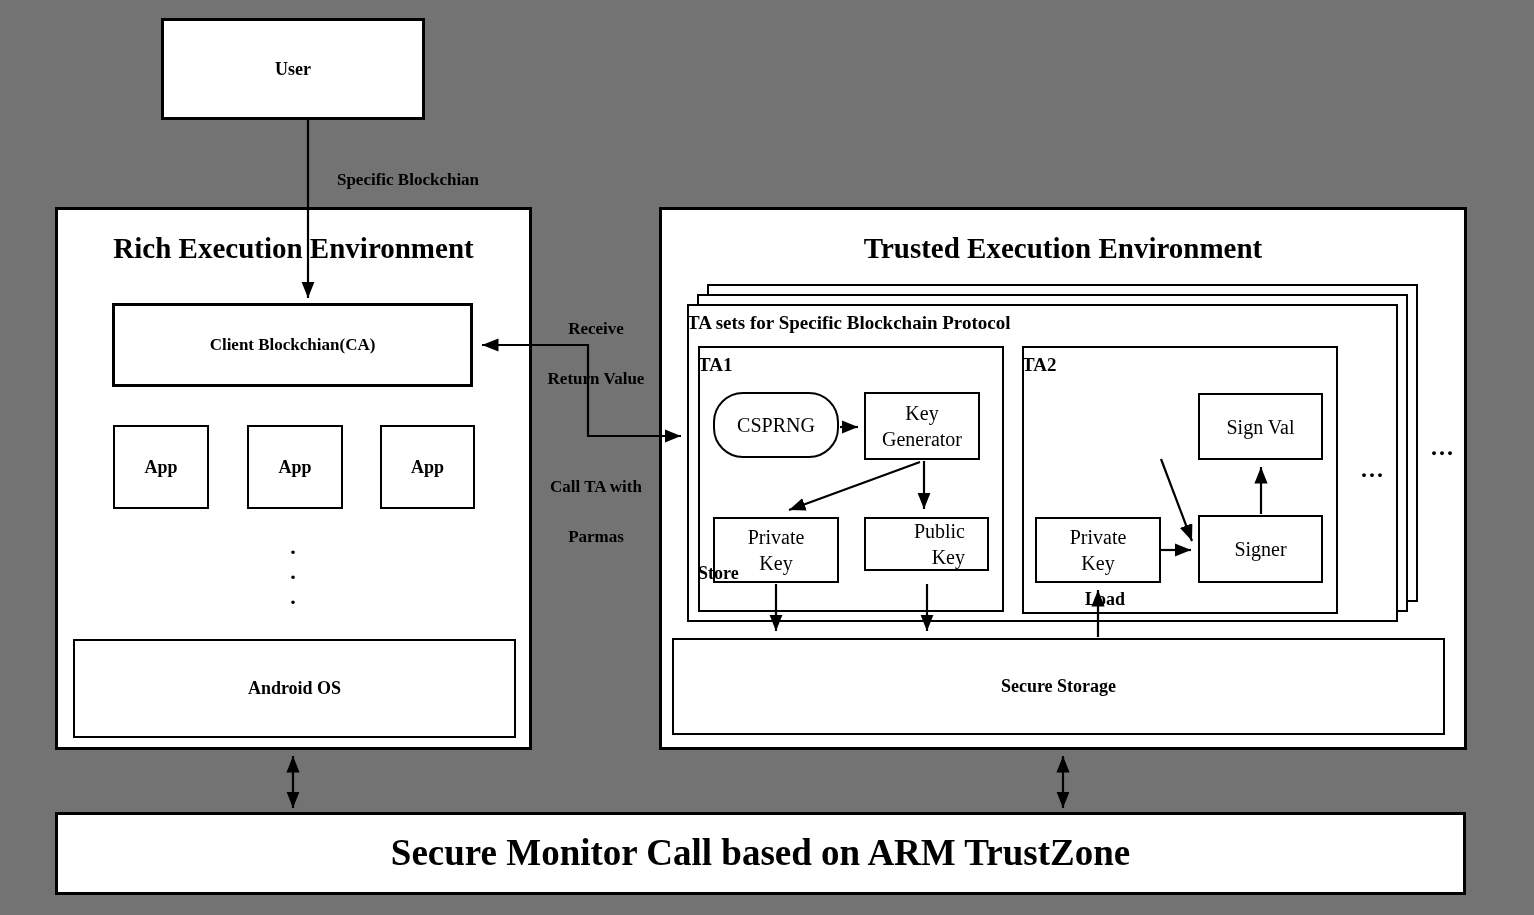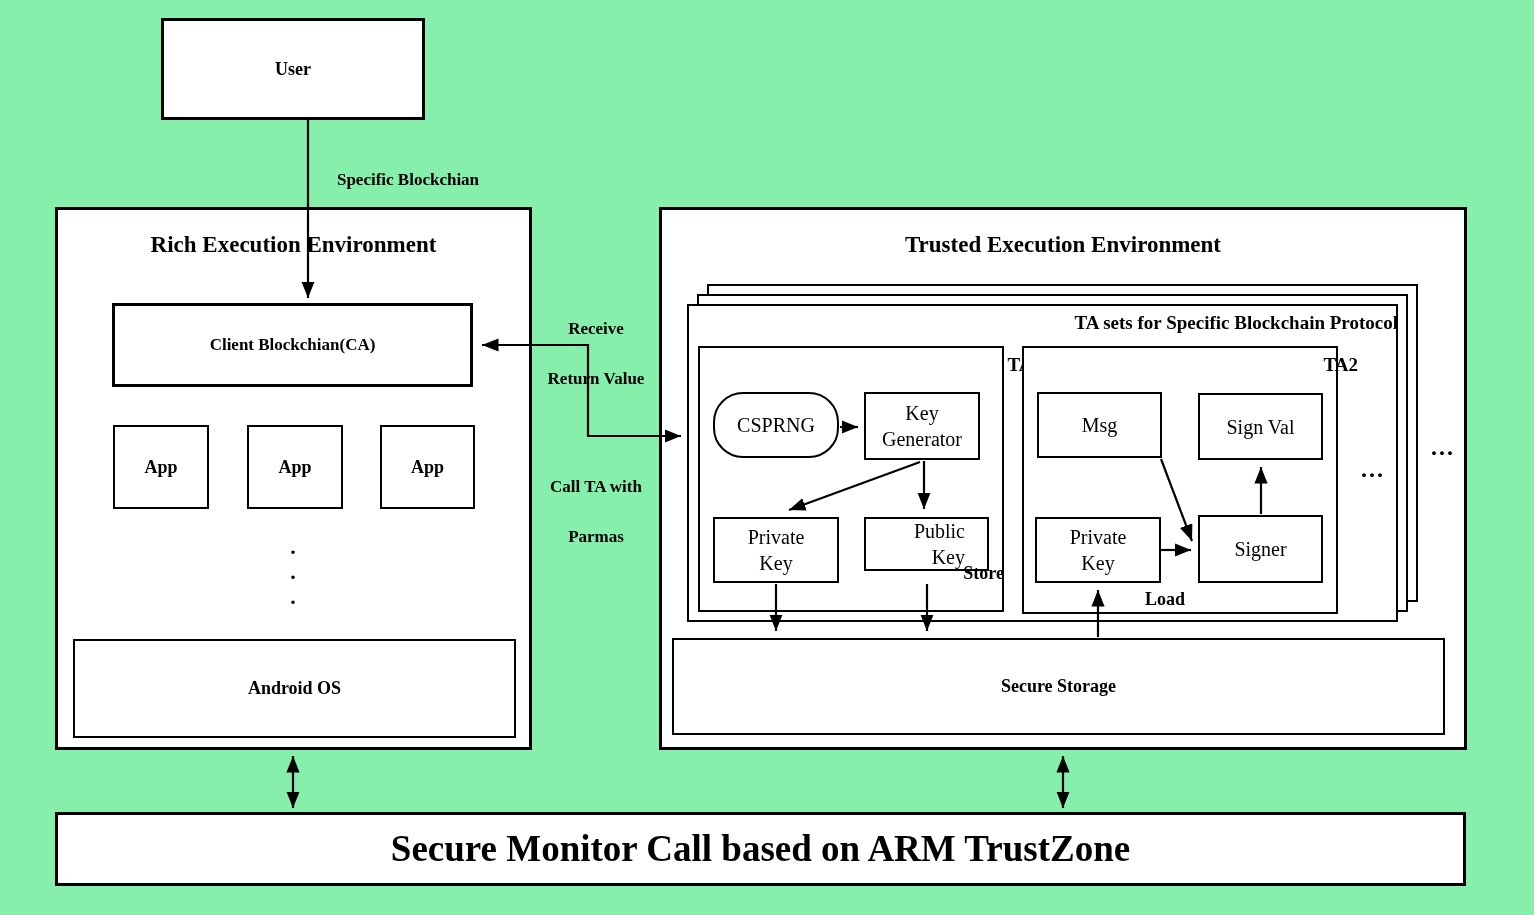--- a/index.html
+++ b/index.html
@@ -1,39 +1,39 @@
 <!DOCTYPE html>
 <html><head>
 <meta charset="utf-8">
 <style>
   html,body { margin:0; padding:0; background:#fff; }
   #canvas {
-    position:relative; width:1534px; height:915px; background:#86efac;
+    position:relative; width:1534px; height:915px; background:#737373;
     font-family:"Liberation Serif","DejaVu Serif",serif; color:#000;
     overflow:hidden;
   }
   .box {
     position:absolute; box-sizing:border-box; border:2.5px solid #000;
     background:#fff; display:flex; align-items:center; justify-content:center;
     text-align:center; line-height:1.25;
   }
   .b3 { border-width:3px; }
   .bold { font-weight:700; }
   .f17 { font-size:17px; }
   .f18 { font-size:18px; }
   .f20 { font-size:20px; font-weight:400; line-height:26px; }
   .pad { padding:0 22px; }
   .label {
     position:absolute; text-align:center; font-weight:700; color:#000;
     font-size:17px; line-height:25px; white-space:pre-line;
   }
   .env-title {
-    position:absolute; text-align:center; font-weight:700; font-size:23px;
+    position:absolute; text-align:center; font-weight:700; font-size:29px;
   }
-  .sub-title { position:absolute; text-align:right; font-weight:700; font-size:19px; }
+  .sub-title { position:absolute; text-align:left; font-weight:700; font-size:19px; }
   .ellipsis { position:absolute; font-weight:700; font-size:24px; letter-spacing:2px; }
   .vdots {
     position:absolute; display:flex; flex-direction:column; align-items:center;
     font-weight:700; font-size:22px; line-height:25px;
   }
   .barText { font-size:37px; font-weight:700; }
   svg.connectors { position:absolute; left:0; top:0; z-index:20; pointer-events:none; }
 </style>
 </head>
 <body>
@@ -104,42 +104,39 @@
   <div class="box f20 pad" style="left:713px; top:517px; width:126px; height:66px;">
     <span>Private Key</span>
   </div>
   <div class="box f20 pad" style="left:864px; top:517px; width:125px; height:54px;text-align:right;">
     <span>Public Key</span>
   </div>
   <div class="sub-title f18" style="left:698px; top:563px; width:306px; font-size:18px;">Store</div>
 
   <div class="box" style="left:1022px; top:346px; width:316px; height:268px;"></div>
   <div class="sub-title" style="left:1022px; top:354px; width:336px;">TA2</div>
-  <div class="box f20" style="left:1037px; top:392px; width:125px; height:66px;">
-    <span>Msg</span>
-  </div>
   <div class="box f20" style="left:1198px; top:393px; width:125px; height:67px;">
     <span>Sign Val</span>
   </div>
   <div class="box f20 pad" style="left:1035px; top:517px; width:126px; height:66px;">
     <span>Private Key</span>
   </div>
   <div class="box f20" style="left:1198px; top:515px; width:125px; height:68px;">
     <span>Signer</span>
   </div>
   <div class="sub-title f18" style="left:1085px; top:589px; width:100px; font-size:18px;">Load</div>
 
   <div class="ellipsis" style="left:1350px; top:456px; width:46px; text-align:center;">...</div>
   <div class="ellipsis" style="left:1422px; top:434px; width:42px; text-align:center;">...</div>
 
   <div class="box bold f18" style="left:672px; top:638px; width:773px; height:97px;">
     <span>Secure Storage</span>
   </div>
 
-  <div class="box b3" style="left:55px; top:812px; width:1411px; height:74px;">
+  <div class="box b3" style="left:55px; top:812px; width:1411px; height:83px;">
     <span class="barText">Secure Monitor Call based on ARM TrustZone</span>
   </div>
 
   <svg class="connectors" width="1534" height="915" viewBox="0 0 1534 915">
     <defs>
       <marker id="ah" markerWidth="8" markerHeight="6.5" refX="7.5" refY="3" orient="auto-start-reverse" markerUnits="strokeWidth">
         <path d="M0,0 L7.5,3 L0,6 Z" fill="#000"></path>
       </marker>
     </defs>
     <g stroke="#000000" stroke-width="2.2" fill="none">

